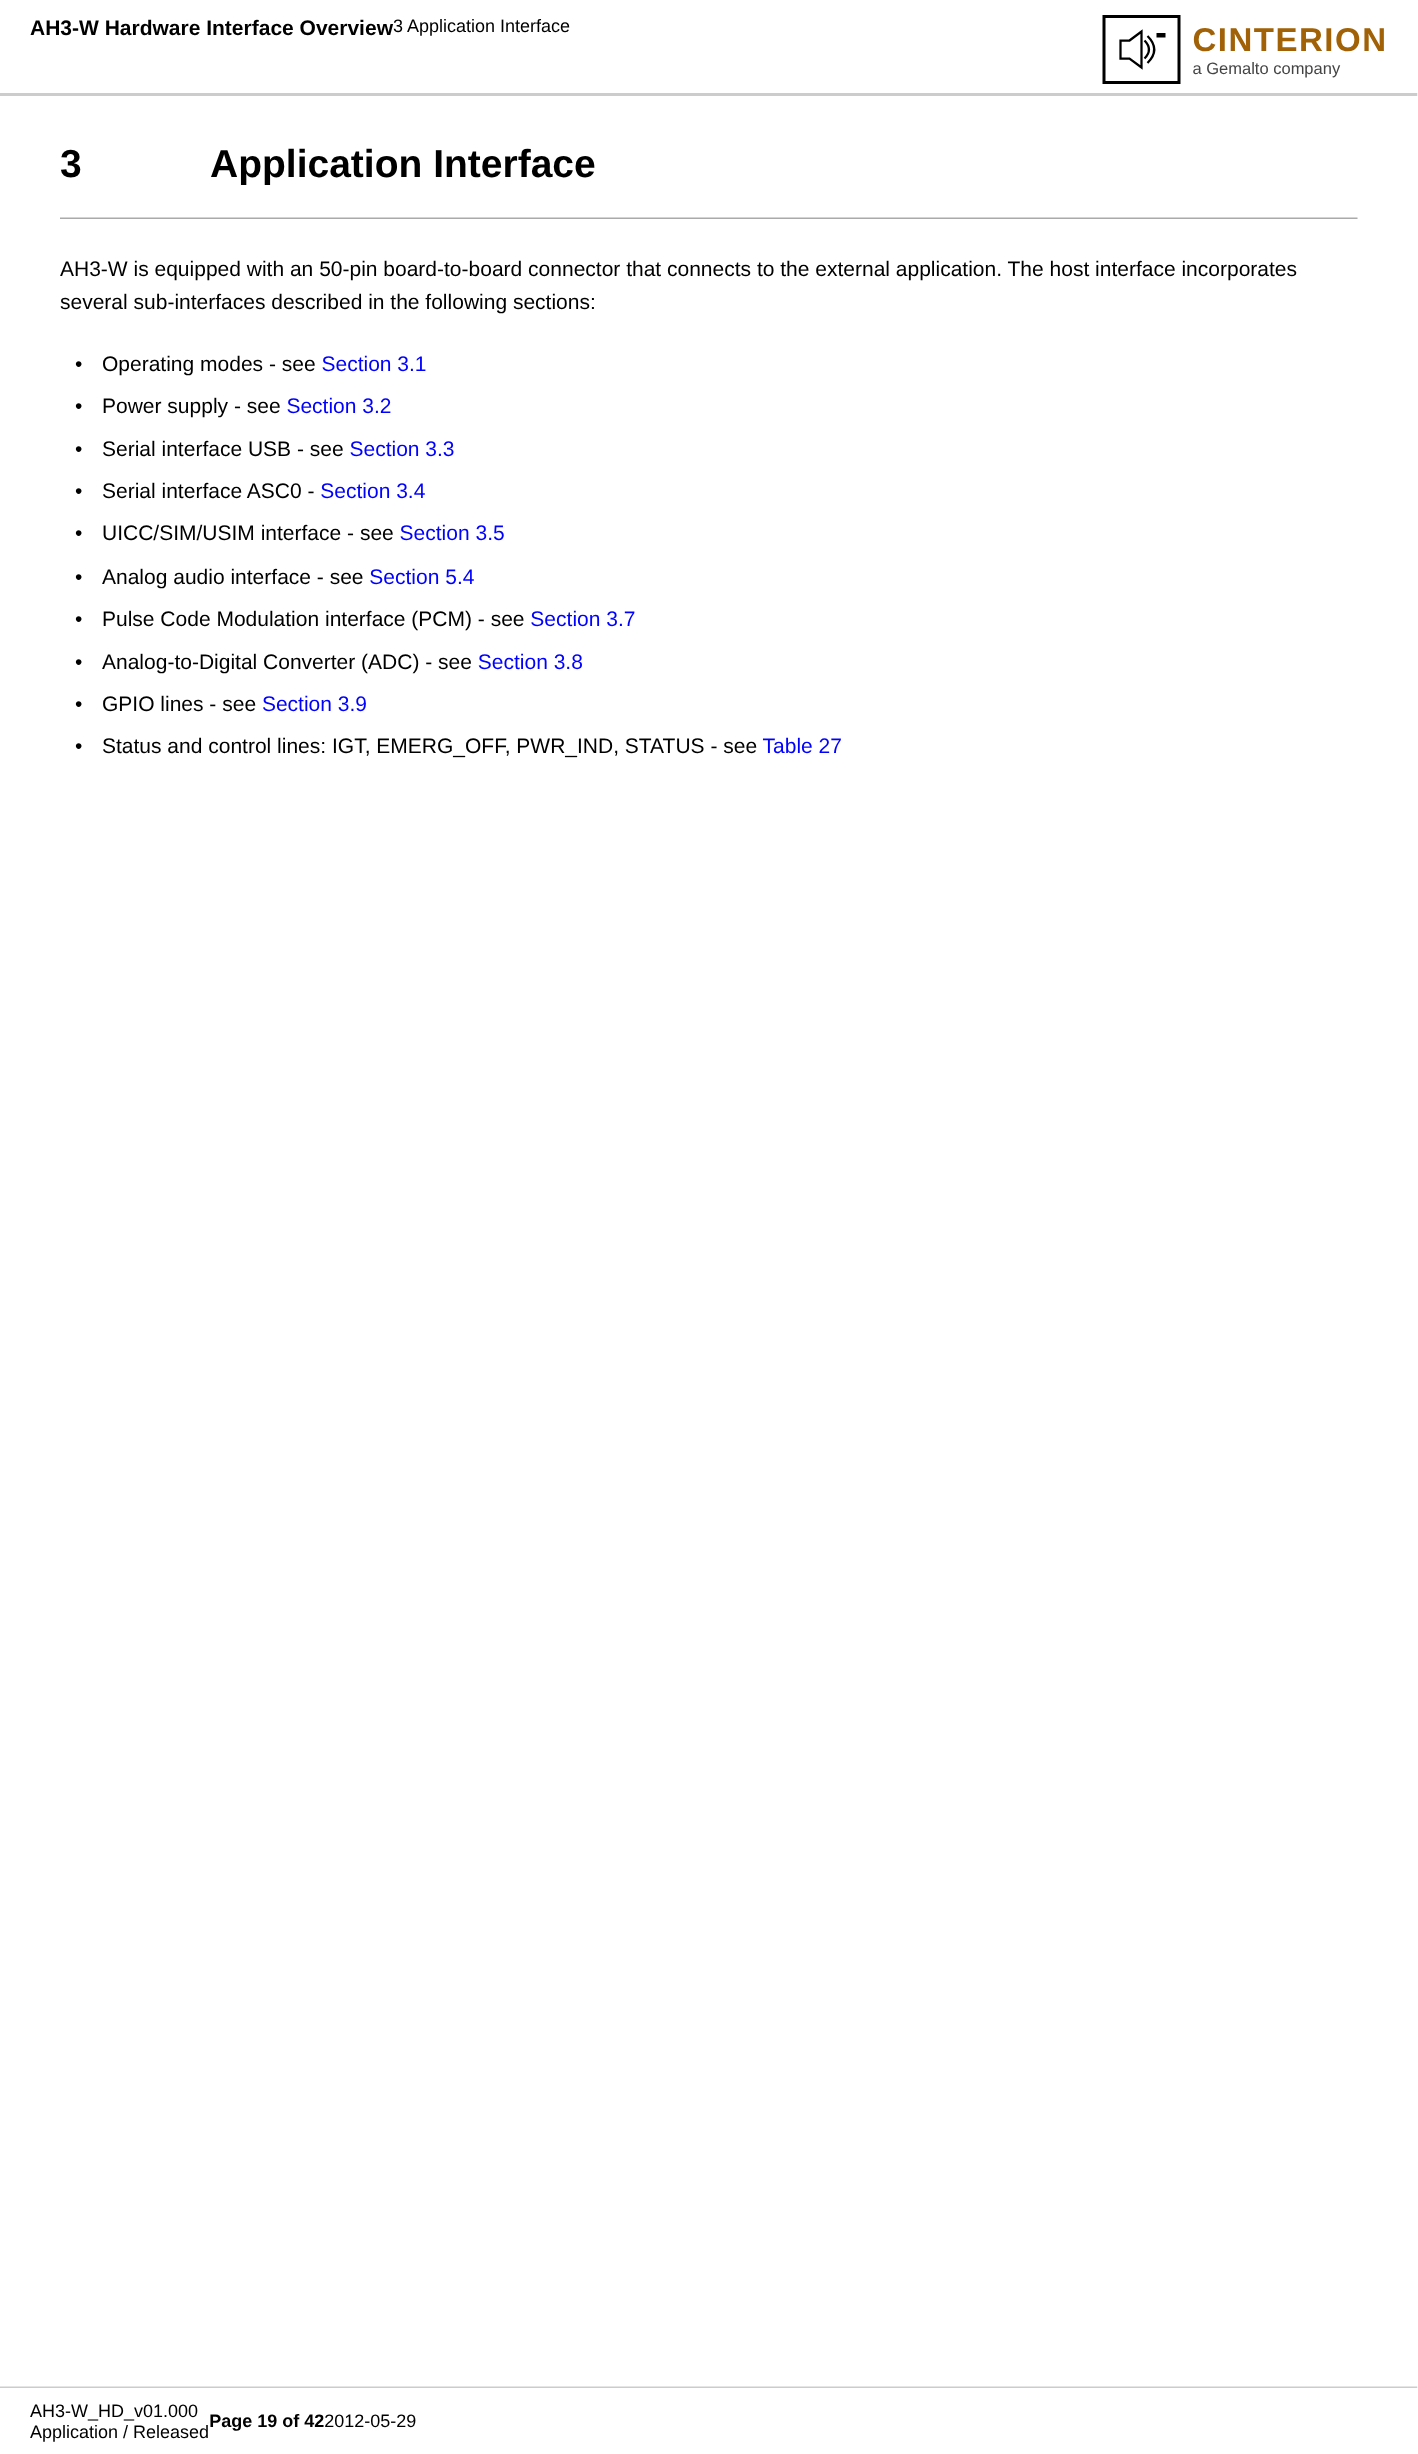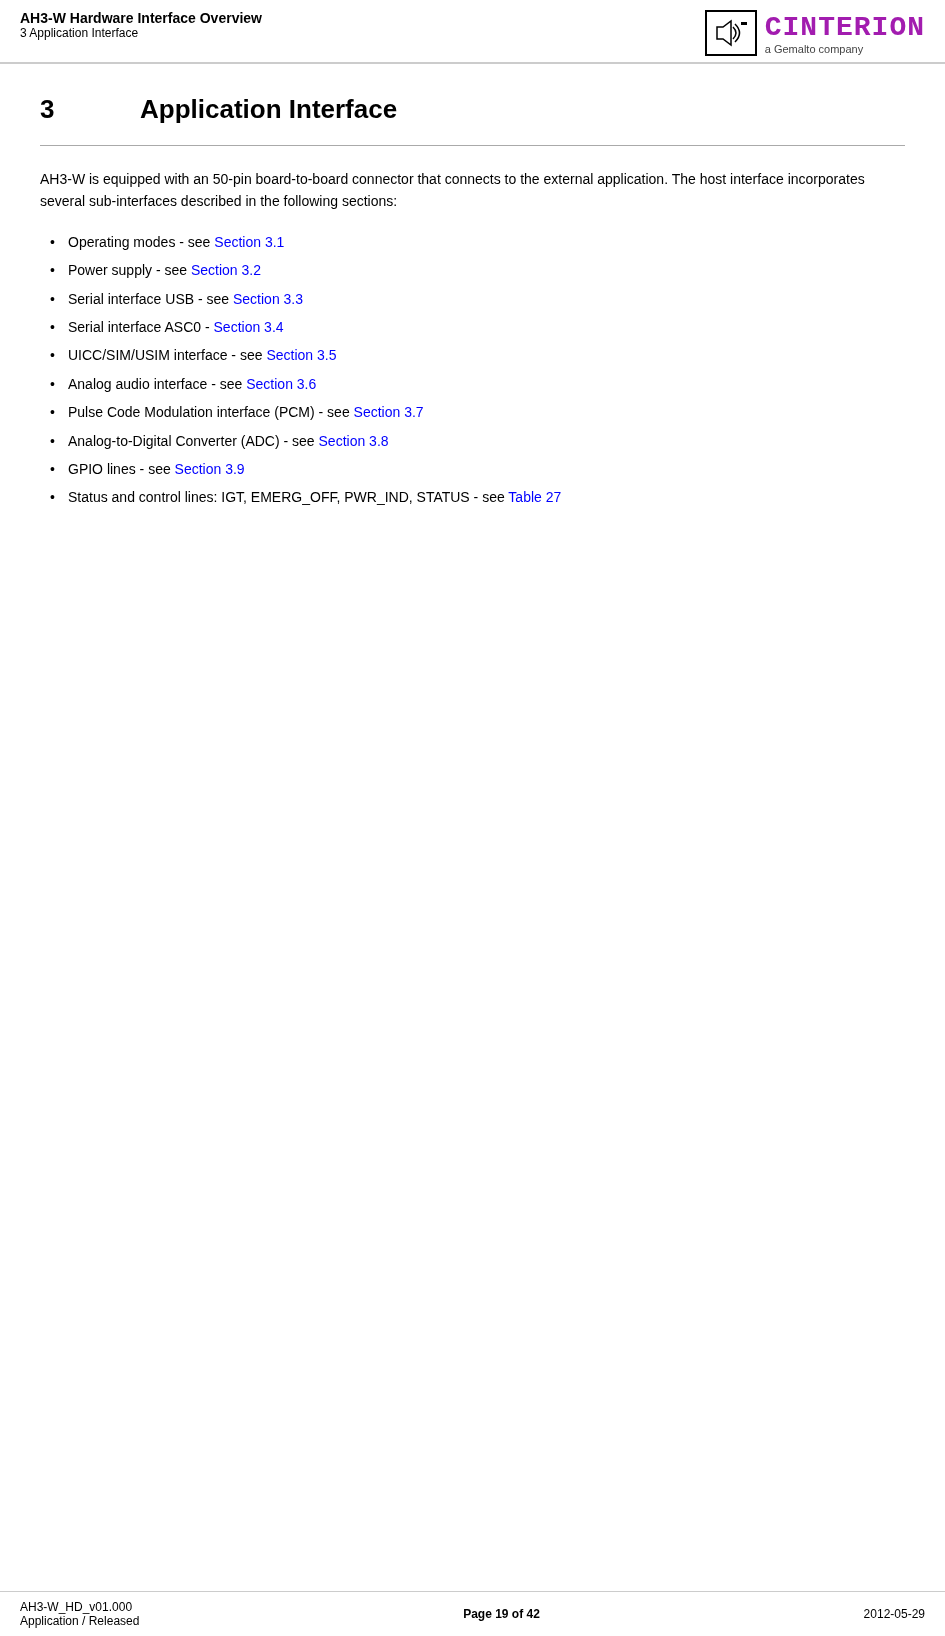--- a/index.html
+++ b/index.html
@@ -22,21 +22,21 @@
     .header {
       display: flex;
       justify-content: space-between;
       align-items: flex-start;
       padding: 10px 20px 6px 20px;
       border-bottom: 2px solid #cccccc;
     }
 
     .header-left {
       display: flex;
-      flex-direction: column;
+      flex-direction: row;
     }
 
     .header-title {
       font-size: 14px;
       font-weight: bold;
       color: #000000;
     }
 
     .header-subtitle {
       font-size: 12px;
@@ -115,21 +115,21 @@
 
     
     .footer {
       position: absolute;
       bottom: 0;
       left: 0;
       right: 0;
       border-top: 1px solid #cccccc;
       padding: 8px 20px;
       display: flex;
-      justify-content: space-between;
+      justify-content: flex-start;
       align-items: center;
       font-size: 12px;
       color: #000000;
     }
 
     .footer-left {
       display: flex;
       flex-direction: column;
     }
 
@@ -165,21 +165,21 @@
 
         <polygon points="4,10 10,10 18,4 18,28 10,22 4,22" fill="none" stroke="#000" stroke-width="1.5"></polygon>
 
         <path d="M20,10 Q26,16 20,22" fill="none" stroke="#000" stroke-width="1.5"></path>
         <path d="M22,7 Q31,16 22,25" fill="none" stroke="#000" stroke-width="1.5"></path>
 
         <polygon points="28,5 34,5 34,8 28,8" fill="#000"></polygon>
       </svg>
     </div>
     <div>
-      <div style="font-size: 28px; font-weight: bold; letter-spacing: 1px; color: #a21caf; font-family: Liberation Mono, monospace;">CINTERION</div>
+      <div style="font-size: 22px; font-weight: bold; letter-spacing: 1px; color: #a16207;">CINTERION</div>
       <div style="font-size: 11px; color: #444;">a Gemalto company</div>
     </div>
   </div>
 </div>
 
 <div class="main-content">
 
   <div class="section-heading">
     <span class="section-number">3</span>
     <span class="section-title">Application Interface</span>
@@ -207,21 +207,21 @@
       <li>
         <span class="bullet-char">•</span>
         <span>Serial interface ASC0 - <a class="link-blue" href="#">Section 3.4</a></span>
       </li>
       <li>
         <span class="bullet-char">•</span>
         <span>UICC/SIM/USIM interface - see <a class="link-blue" href="#">Section 3.5</a></span>
       </li>
       <li>
         <span class="bullet-char">•</span>
-        <span>Analog audio interface - see <a class="link-blue" href="#">Section 3.6</a></span>
+        <span>Analog audio interface - see <a class="link-blue" href="#">Section 5.4</a></span>
       </li>
       <li>
         <span class="bullet-char">•</span>
         <span>Pulse Code Modulation interface (PCM) - see <a class="link-blue" href="#">Section 3.7</a></span>
       </li>
       <li>
         <span class="bullet-char">•</span>
         <span>Analog-to-Digital Converter (ADC) - see <a class="link-blue" href="#">Section 3.8</a></span>
       </li>
       <li>

